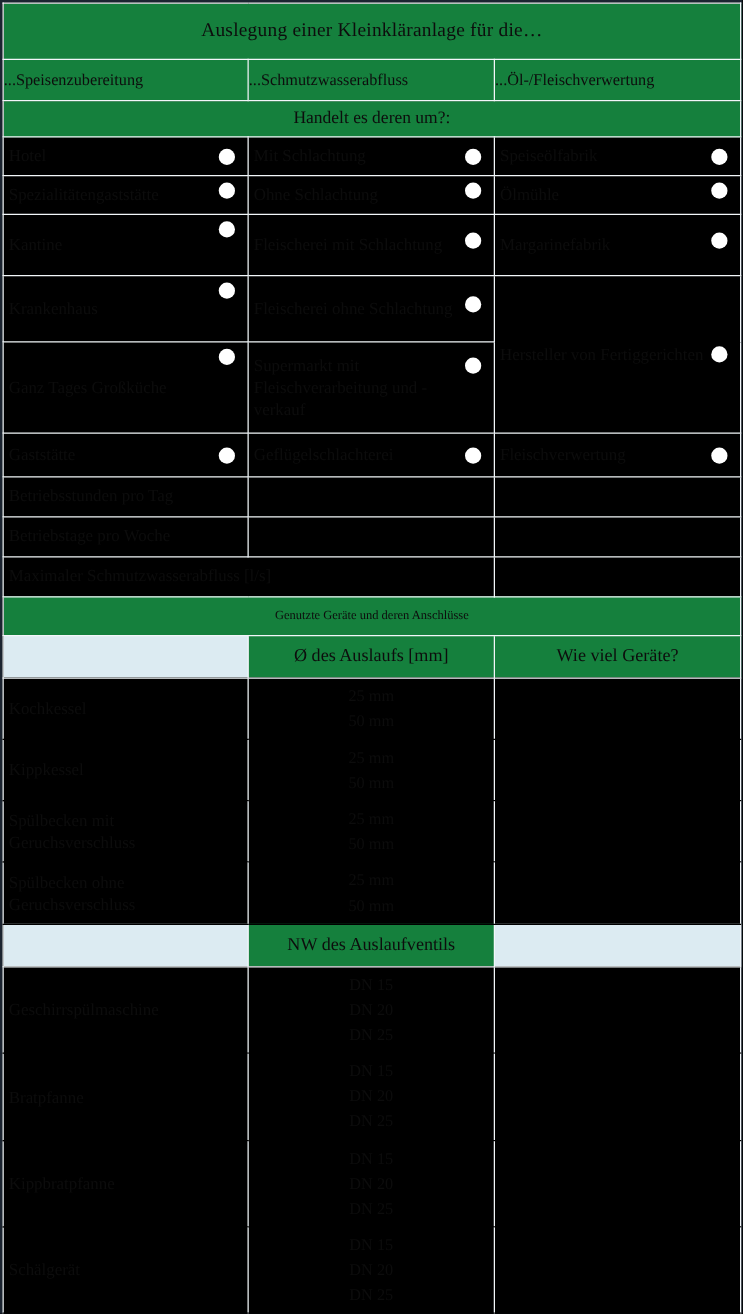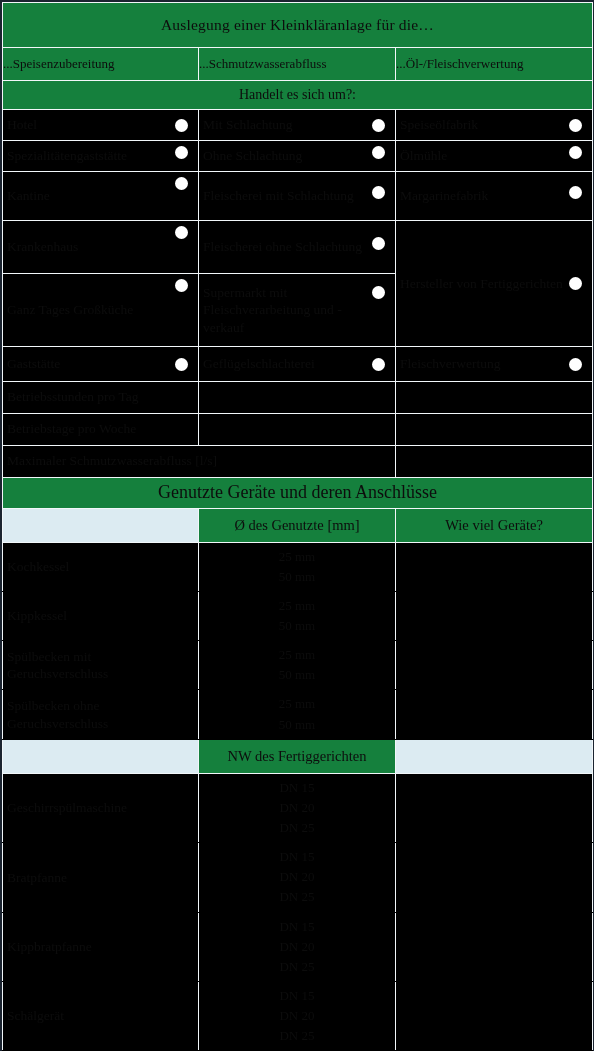--- a/index.html
+++ b/index.html
@@ -56,21 +56,21 @@
     text-align: left;
     padding-left: 4px;
     height: 32px;
   }
   .sub-cell {
     font-size: 14px;
     text-align: center;
     height: 28px;
   }
   .sect-cell {
-    font-size: 18px;
+    font-size: 10px;
     text-align: center;
     height: 30px;
   }
   .colhdr-cell {
     font-size: 14.5px;
     text-align: center;
     height: 33px;
   }
   .blank-hdr { background: #dcebf2; border: 1px solid #111820; }
 
@@ -151,21 +151,21 @@
         <td class="hdr title-cell" colspan="3">Auslegung einer Kleinkläranlage für die…</td>
       </tr>
 
       <tr>
         <td class="hdr cat-cell">...Speisenzubereitung</td>
         <td class="hdr cat-cell">...Schmutzwasserabfluss</td>
         <td class="hdr cat-cell">...Öl-/Fleischverwertung</td>
       </tr>
 
       <tr>
-        <td class="hdr sub-cell" colspan="3">Handelt es sich um?:</td>
+        <td class="hdr sub-cell" colspan="3">Handelt es deren um?:</td>
       </tr>
 
       <tr>
         <td class="dk">
           <div class="opt">
             <span class="opt-label">Hotel</span>
             <span class="radio mid"></span>
           </div>
         </td>
         <td class="dk">
@@ -301,21 +301,21 @@
         </td>
         <td class="dk"></td>
       </tr>
 
       <tr>
         <td class="hdr sect-cell" colspan="3">Genutzte Geräte und deren Anschlüsse</td>
       </tr>
 
       <tr>
         <td class="blank-hdr"></td>
-        <td class="hdr colhdr-cell">Ø des Genutzte [mm]</td>
+        <td class="hdr colhdr-cell">Ø des Auslaufs [mm]</td>
         <td class="hdr colhdr-cell">Wie viel Geräte?</td>
       </tr>
 
       <tr>
         <td class="dk nosep">
           <div class="dev-label">Kochkessel</div>
         </td>
         <td class="dk nosep">
           <div class="dev-vals">
             <div>25 mm</div>
@@ -356,21 +356,21 @@
           <div class="dev-vals">
             <div>25 mm</div>
             <div>50 mm</div>
           </div>
         </td>
         <td class="dk nosep"></td>
       </tr>
 
       <tr>
         <td class="blank-hdr" style="height:31px"></td>
-        <td class="hdr colhdr-cell">NW des Fertiggerichten</td>
+        <td class="hdr colhdr-cell">NW des Auslaufventils</td>
         <td class="blank-hdr"></td>
       </tr>
 
       <tr>
         <td class="dk nosep">
           <div class="dev-label">Geschirrspülmaschine</div>
         </td>
         <td class="dk nosep">
           <div class="dev-vals">
             <div>DN 15</div>

